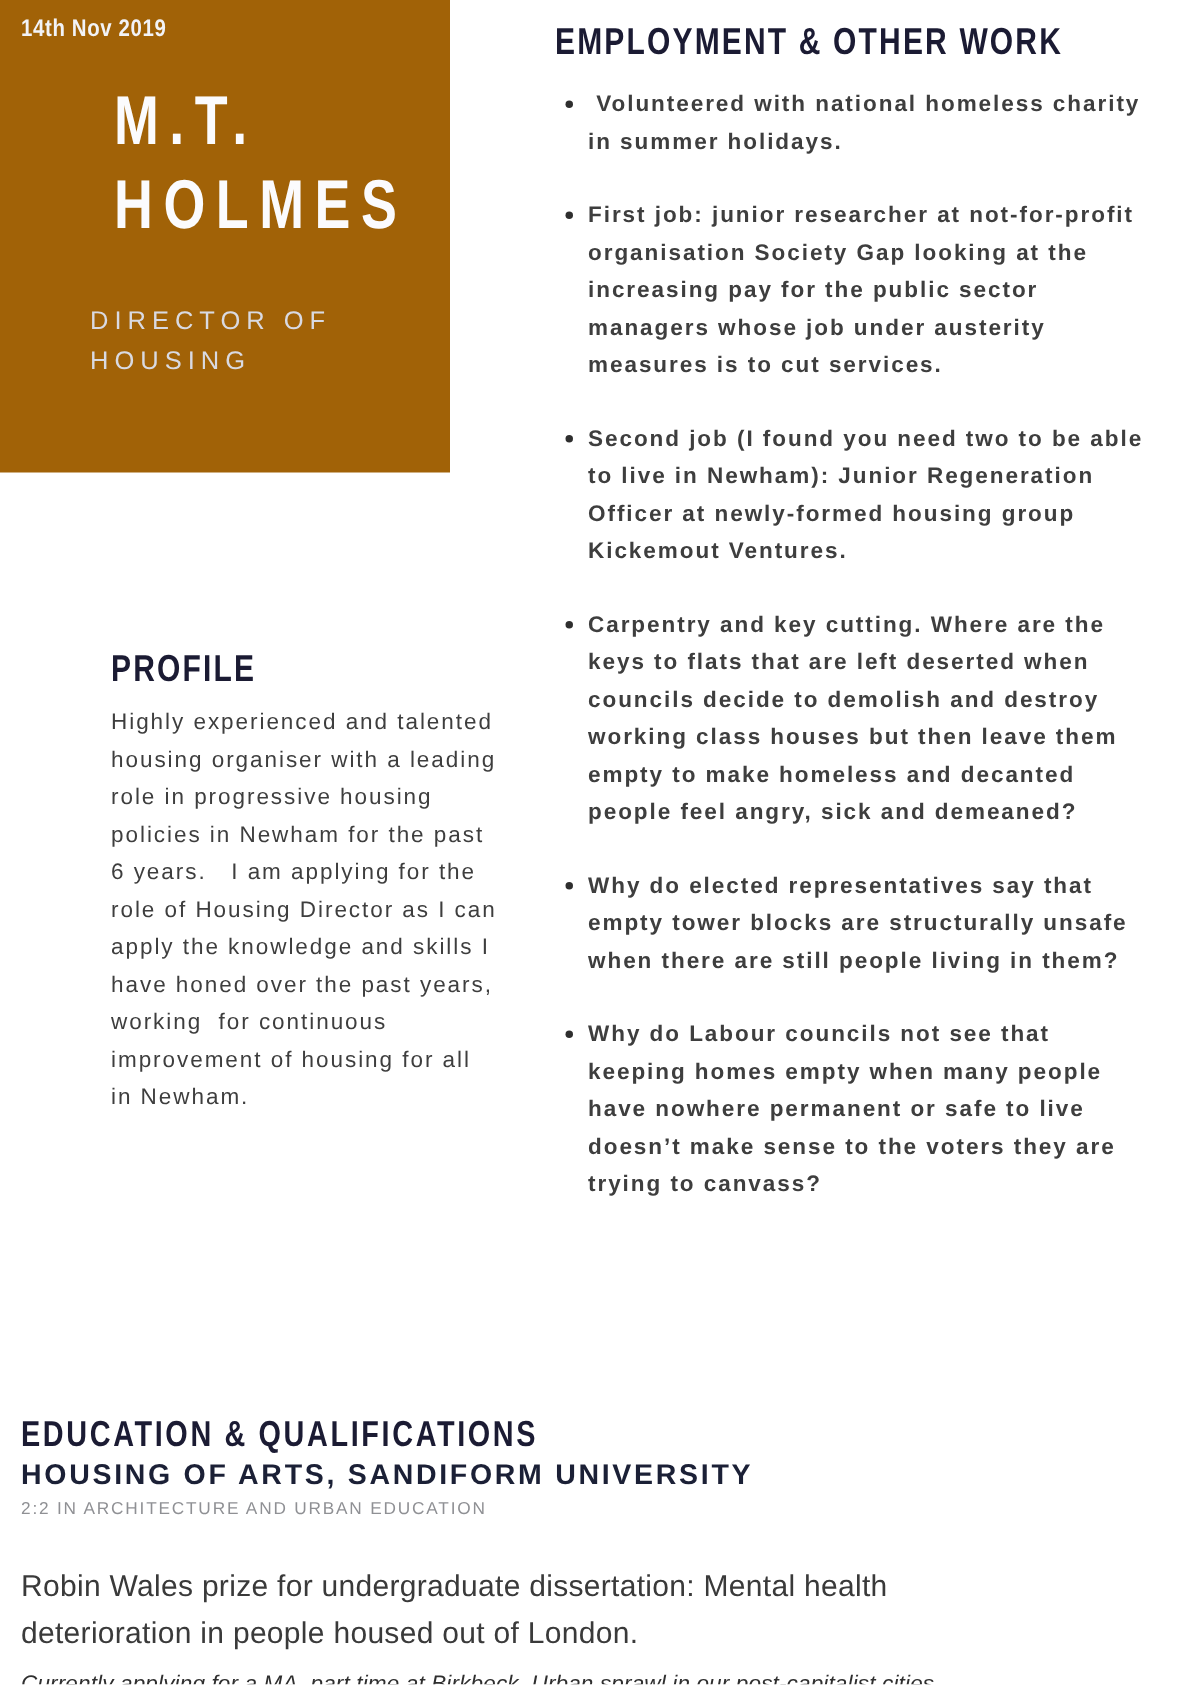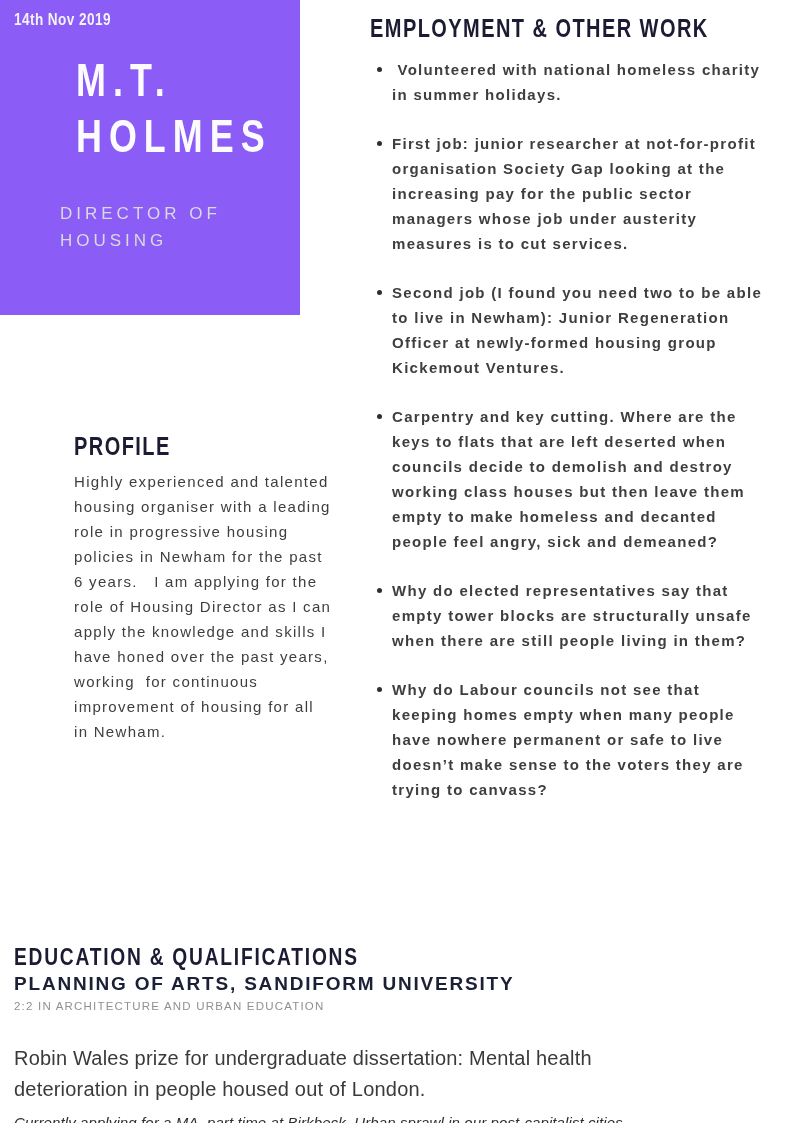--- a/index.html
+++ b/index.html
@@ -10,21 +10,21 @@
     background: #ffffff;
     font-family: "Liberation Sans", sans-serif;
     overflow: hidden;
   }
 
   
   .hero {
     position: absolute;
     left: 0; top: 0;
     width: 300px; height: 315px;
-    background: #8b5cf6;
+    background: #a16207;
   }
   .hero-date {
     position: absolute;
     left: 14px; top: 11px;
     color: #f2f3f7;
     font-size: 16px;
     font-weight: 700;
     letter-spacing: 0.5px;
     display: inline-block;
     transform: scaleX(0.85);
@@ -196,19 +196,19 @@
         <li class="body-text">Why do Labour councils not see that keeping homes empty when many people have nowhere permanent or safe to live doesn’t make sense to the voters they are trying to canvass?</li>
       </ul>
     </div>
 
   </div>
 
   <div class="education">
     <div class="edu-heading-wrap">
       <span class="section-heading">EDUCATION &amp; QUALIFICATIONS</span>
     </div>
-    <div class="degree">PLANNING OF ARTS, SANDIFORM UNIVERSITY</div>
+    <div class="degree">HOUSING OF ARTS, SANDIFORM UNIVERSITY</div>
     <div class="classification">2:2 IN ARCHITECTURE AND URBAN EDUCATION</div>
     <div class="award">Robin Wales prize for undergraduate dissertation: Mental health deterioration in people housed out of London.</div>
     <div class="current-study">Currently applying for a MA, part time at Birkbeck, Urban sprawl in our post-capitalist cities.</div>
   </div>
 
 </div>
 
 </body></html>

